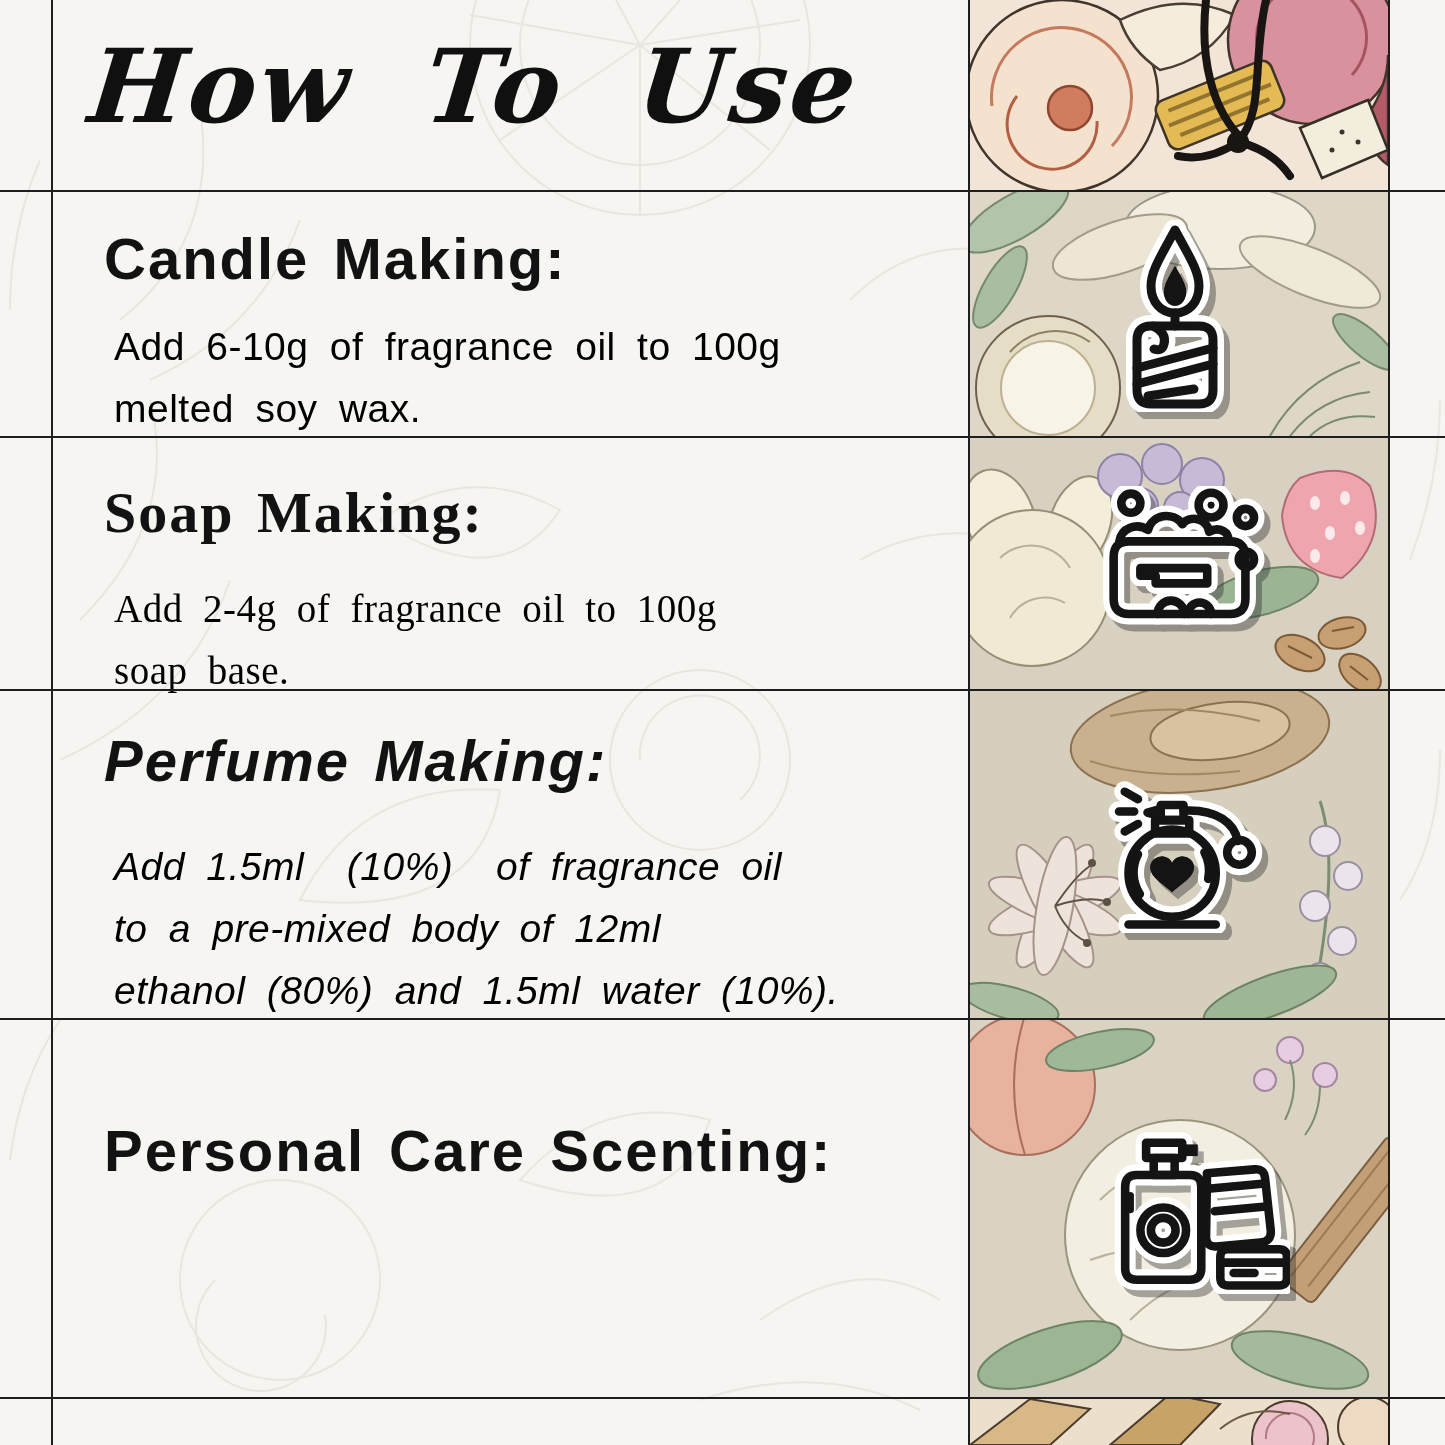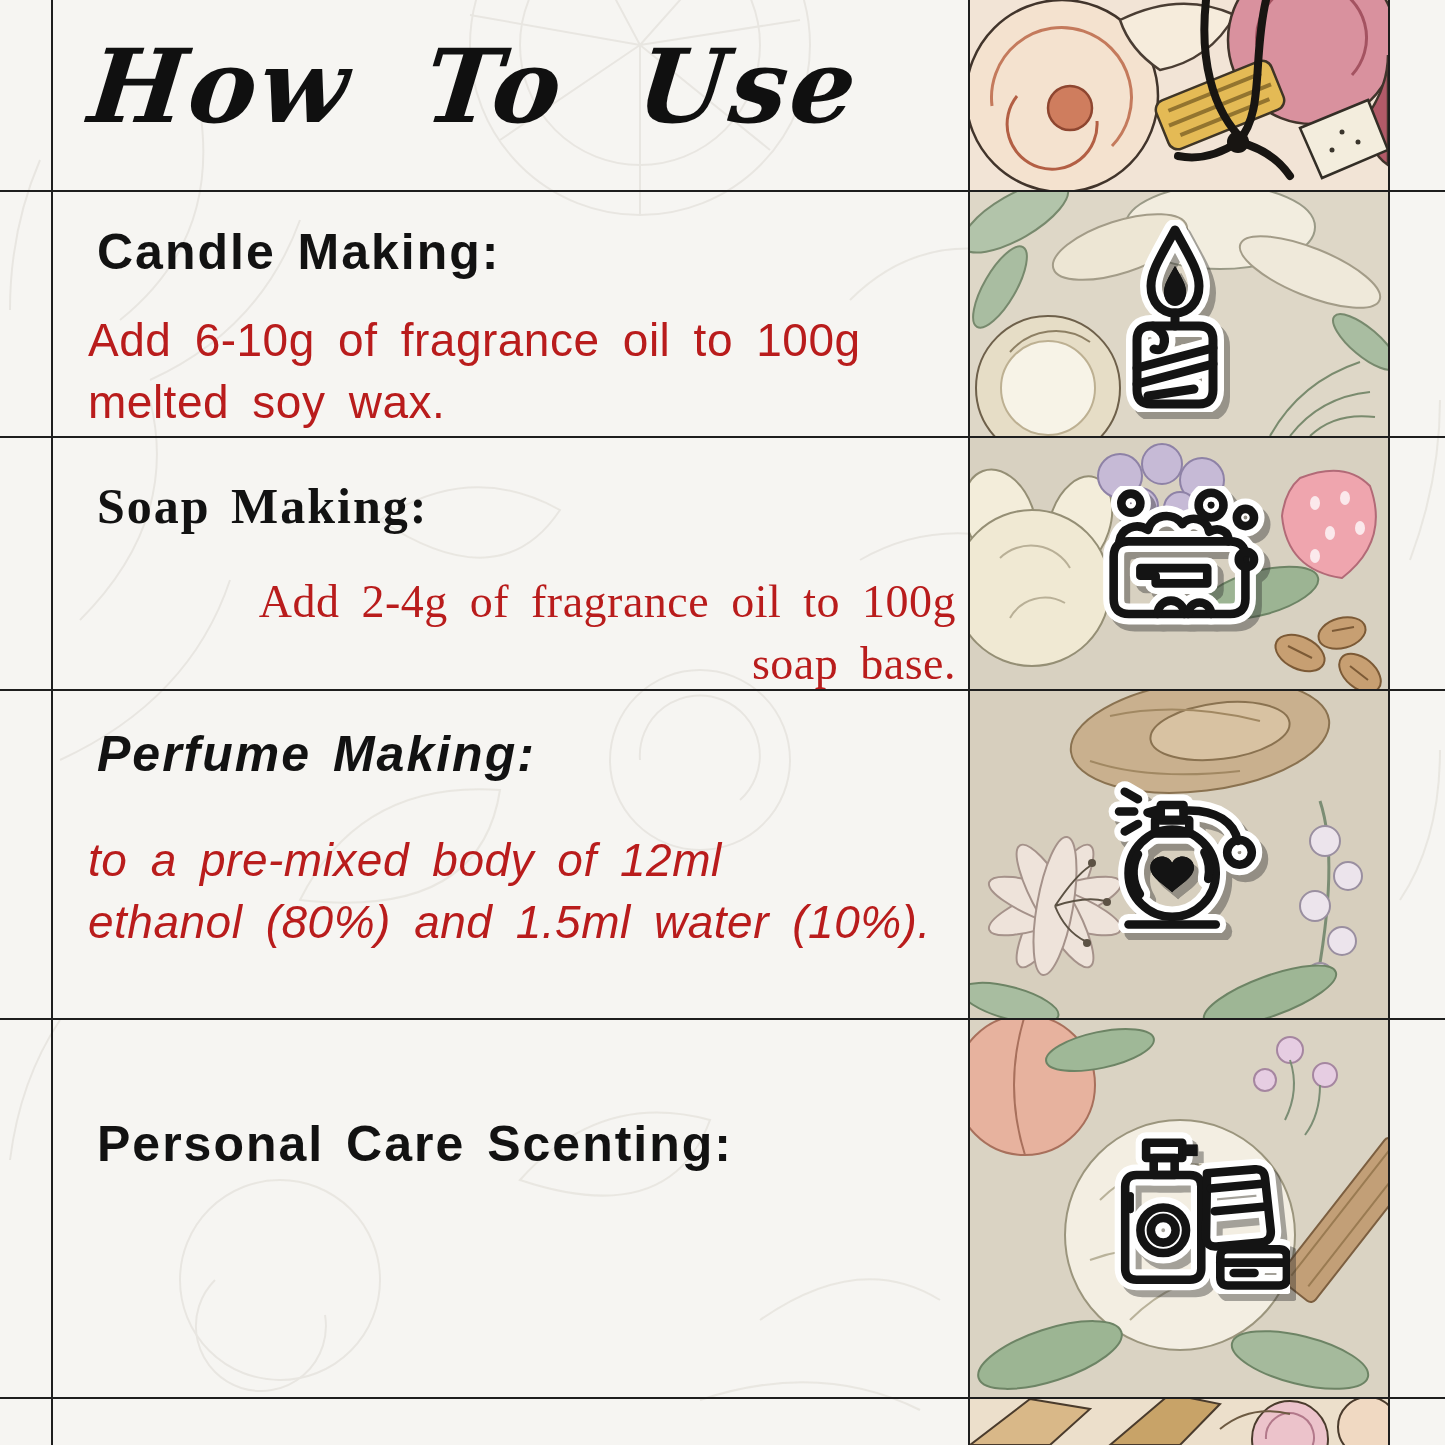--- a/index.html
+++ b/index.html
@@ -10,26 +10,26 @@
   
   .hline{position:absolute;left:0;width:1445px;height:2px;background:#1e1e1e;z-index:6;}
   .vline{position:absolute;top:0;height:1445px;width:2px;background:#1e1e1e;z-index:6;}
   
   .title{position:absolute;left:90px;top:26px;z-index:3;
          font-family:"DejaVu Serif",serif;font-style:italic;font-weight:700;
          font-size:102px;letter-spacing:3px;word-spacing:36px;color:#101010;
          transform:skewX(-6deg);}
   
   .text-cell{position:absolute;left:88px;width:868px;z-index:3;}
-  .text-cell h2{margin:9px;font-size:50px;line-height:58px;font-weight:700;
+  .text-cell h2{margin:16px;font-size:58px;line-height:58px;font-weight:700;
                 letter-spacing:2px;word-spacing:6px;color:#121212;}
-  .text-cell .body{font-size:46px;line-height:62px;letter-spacing:.5px;word-spacing:10px;color:#b91c1c;}
+  .text-cell .body{font-size:39px;line-height:62px;letter-spacing:.5px;word-spacing:10px;color:#000000;margin-left:26px;}
   .line{white-space:nowrap;}
   .s1{top:214px;} .s1 .body{margin-top:28px;}
-  .s2{top:468px;font-family:Liberation Serif, serif;} .s2 .body{margin-top:36px;text-align:right;}
+  .s2{top:468px;font-family:Liberation Serif, serif;} .s2 .body{margin-top:36px;}
   .s3{top:716px;font-style:italic;} .s3 .body{margin-top:46px;}
   .s4{top:1106px;} .s4 .body{margin-top:34px;}
   
   .img-cell{position:absolute;left:970px;width:418px;overflow:hidden;z-index:2;}
   .img-cell svg.cellbg{position:absolute;left:0;top:0;}
   .c1{top:0;height:190px;} .c2{top:192px;height:244px;} .c3{top:438px;height:251px;}
   .c4{top:691px;height:327px;} .c5{top:1020px;height:377px;} .c6{top:1399px;height:46px;}
   
   .icon{position:absolute;z-index:4;filter:drop-shadow(6px 7px 0 rgba(45,45,45,.40));}
   .halo{stroke:#ffffff;stroke-width:22;stroke-linecap:round;stroke-linejoin:round;}
@@ -84,20 +84,21 @@
     <h2>Soap Making:</h2>
     <div class="body">
       <div class="line">Add 2-4g of fragrance oil to 100g</div>
       <div class="line">soap base.</div>
     </div>
   </section>
 
   <section class="text-cell s3">
     <h2>Perfume Making:</h2>
     <div class="body">
+      <div class="line">Add 1.5ml&nbsp; (10%) &nbsp;of fragrance oil</div>
       <div class="line">to a pre-mixed body of 12ml</div>
       <div class="line">ethanol (80%) and 1.5ml water (10%).</div>
     </div>
   </section>
 
   <section class="text-cell s4">
     <h2>Personal Care Scenting:</h2>
   </section>
 
   <svg width="0" height="0" style="position:absolute">

